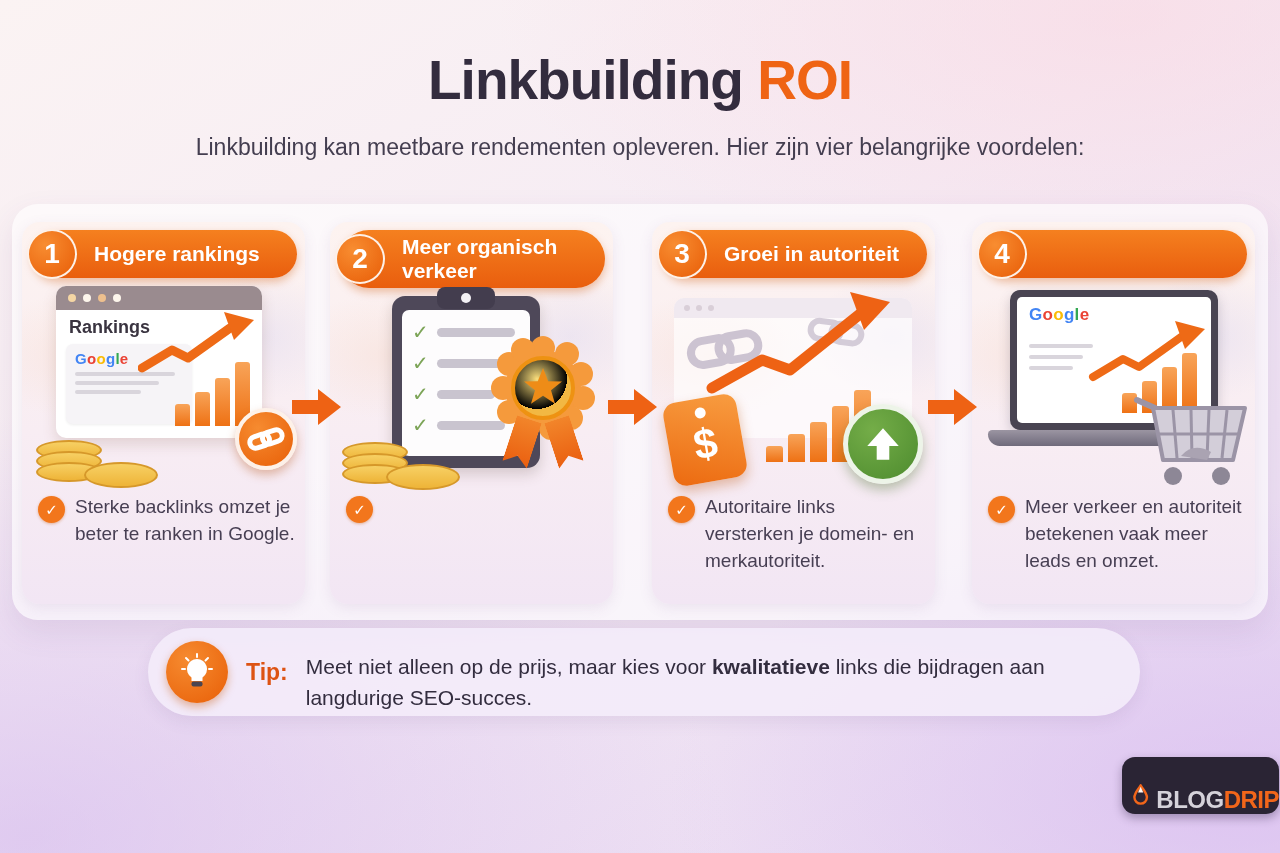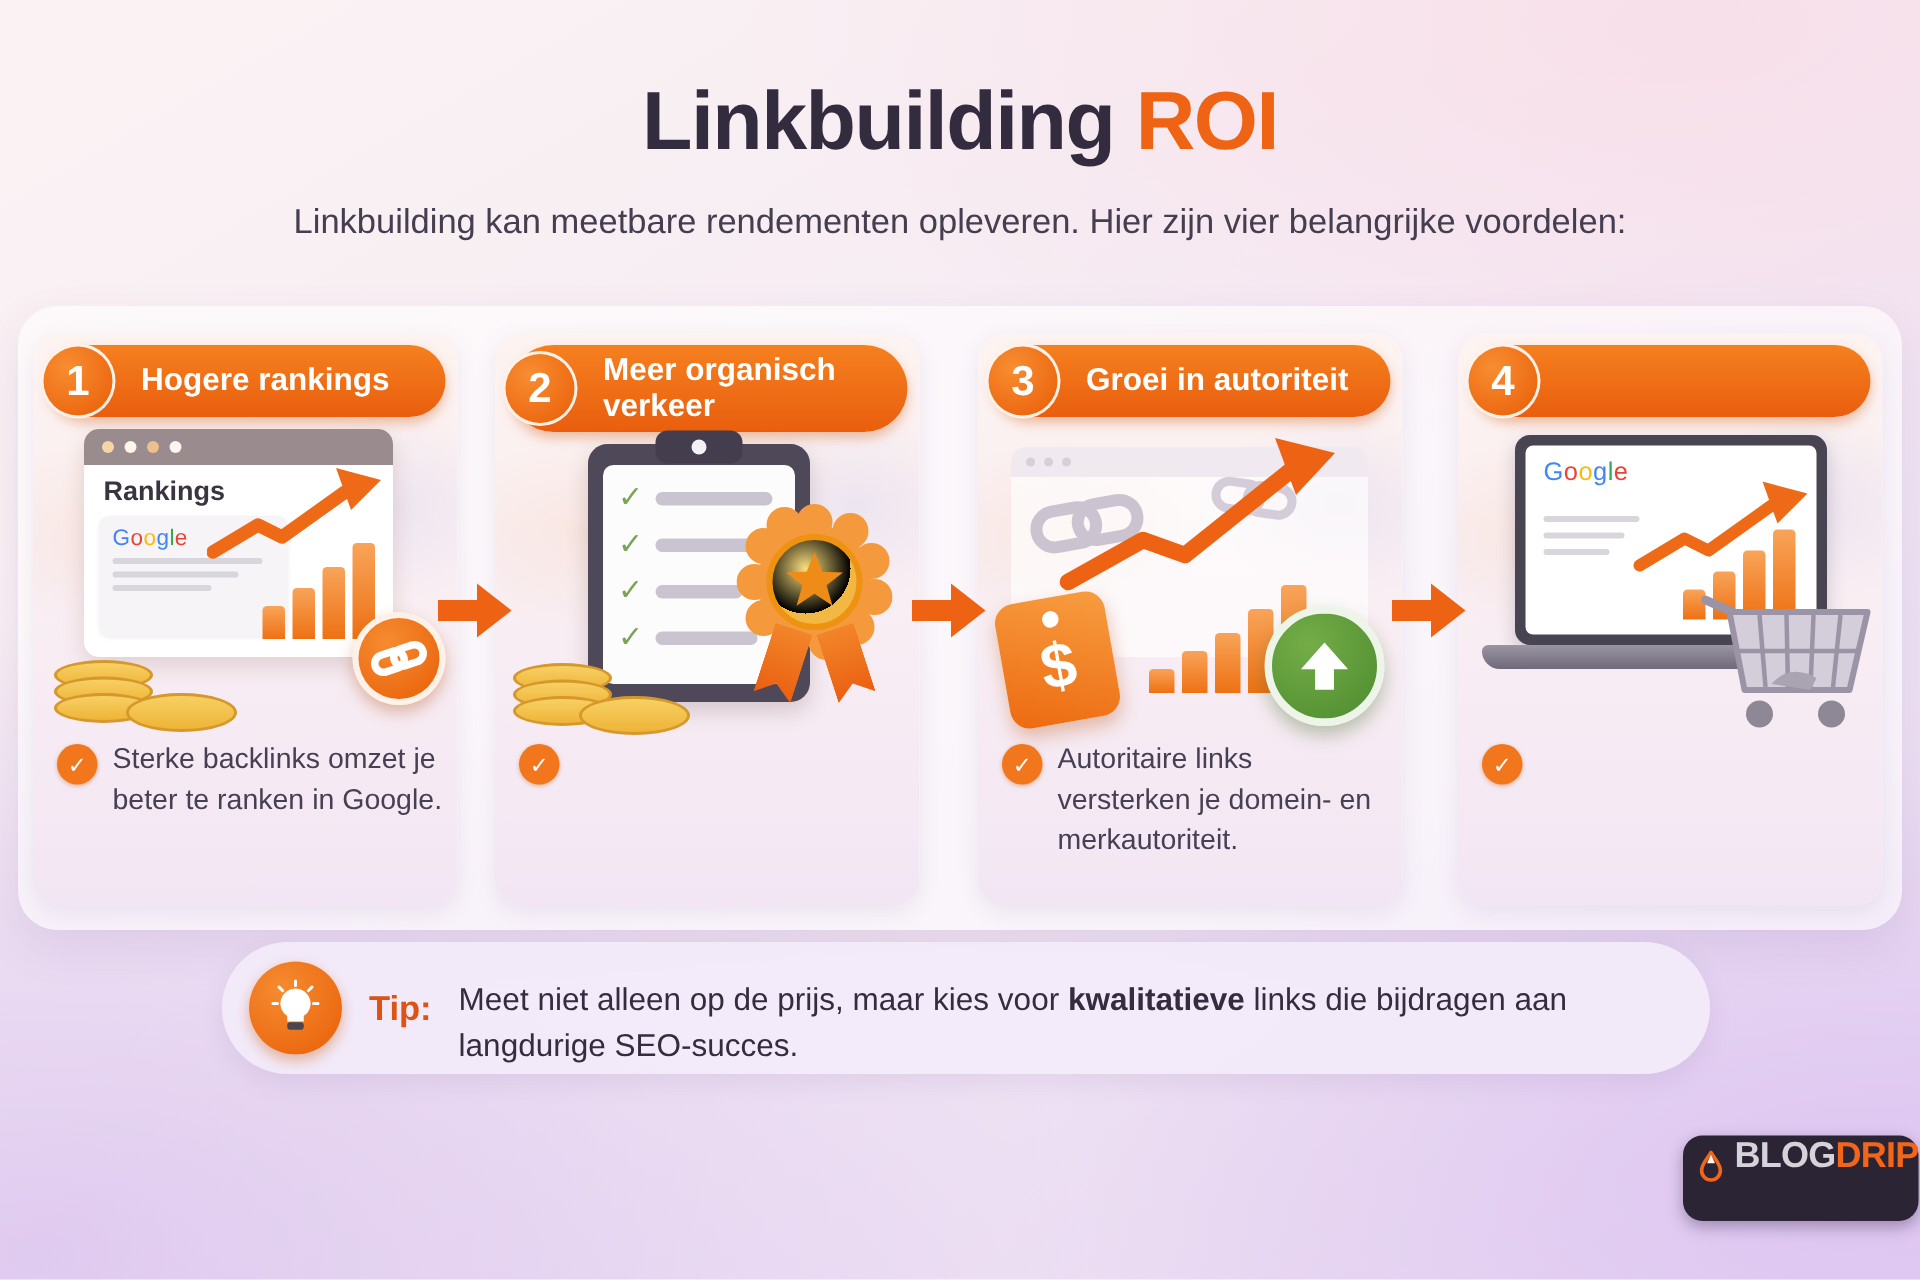--- a/index.html
+++ b/index.html
@@ -52,21 +52,21 @@
   
   .b1-win{position:absolute;left:24px;top:2px;width:206px;height:152px;background:#fff;
     border-radius:10px;box-shadow:0 6px 14px rgba(120,80,60,.18);}
   .b1-top{height:24px;border-radius:10px 10px 0 0;background:#9a8b8f;display:flex;
     align-items:center;gap:7px;padding-left:12px;}
   .dot{width:8px;height:8px;border-radius:50%;}
   .d1{background:#f5d6a4;} .d2{background:#fdf6ec;} .d3{background:#eec08e;} .d4{background:#fdf6ec;}
   .b1-label{margin:7px 0 0 13px;font-size:18px;font-weight:700;color:#3a3440;}
   .b1-inner{position:absolute;left:10px;top:58px;width:126px;height:80px;background:#f6f4f7;
     border-radius:7px;box-shadow:0 1px 3px rgba(0,0,0,.07);}
-  .google{font-size:15px;font-weight:400;margin:6px 0 3px 9px;letter-spacing:.3px;}
+  .google{font-size:15px;font-weight:700;margin:6px 0 3px 9px;letter-spacing:.3px;}
   .gl0,.gl3{color:#4285F4;} .gl1,.gl5{color:#EA4335;} .gl2{color:#FBBC05;} .gl4{color:#34A853;}
   .gline{height:4px;border-radius:2px;background:#d9d5dc;margin:5px 9px 0 9px;}
   .gl-w1{width:100px;} .gl-w2{width:84px;} .gl-w3{width:66px;}
   .bars{position:absolute;display:flex;align-items:flex-end;gap:5px;}
   .bars div{width:15px;border-radius:3px 3px 0 0;background:linear-gradient(180deg,#f8a459,#ee7114);}
   .b1-bars{right:12px;bottom:12px;}
   .b1-bars .h1{height:22px;} .b1-bars .h2{height:34px;} .b1-bars .h3{height:48px;} .b1-bars .h4{height:64px;}
   .b1-arrow{position:absolute;right:6px;top:22px;}
   .coin{height:20px;background:linear-gradient(180deg,#f7d064,#eeb438);border:2px solid #d6982a;
     border-radius:50%;box-sizing:border-box;}
@@ -140,21 +140,21 @@
     display:flex;align-items:center;padding:0 30px 0 18px;box-sizing:border-box;gap:18px;}
   .bulb-badge{width:62px;height:62px;border-radius:50%;flex-shrink:0;
     background:radial-gradient(circle at 35% 30%,#f68b30,#e85f07);
     display:flex;align-items:center;justify-content:center;
     box-shadow:0 4px 9px rgba(200,90,15,.4);}
   .tip-label{color:#dd5313;font-weight:800;font-size:23px;flex-shrink:0;}
   .tip-paragraph{font-size:21px;color:#332d3f;line-height:1.5;max-width:850px;margin-top:20px;}
   .tip-paragraph b{font-weight:700;}
   
   .logobox{left:1122px;top:757px;width:157px;height:57px;border-radius:13px;background:#2a2434;
-    display:flex;align-items:flex-start;gap:7px;padding-left:10px;box-sizing:border-box;
+    display:flex;align-items:flex-end;gap:7px;padding-left:10px;box-sizing:border-box;
     box-shadow:0 4px 10px rgba(40,25,60,.35);}
   .logotext{font-size:24px;font-weight:800;letter-spacing:-.5px;}
   .logotext .p1{color:#d5d2da;} .logotext .p2{color:#f2661a;}
 </style>
 </head>
 <body>
 
 <div class="abs title">
   <span>Linkbuilding</span>
   <span class="roi">ROI</span>
@@ -371,20 +371,21 @@
           <line x1="98" y1="28" x2="93" y2="76"></line>
         <line x1="28" y1="52" x2="111" y2="52"></line>
       </g>
       <path d="M52 74 q12 -14 30 -4 l-4 8 z" fill="#aaa3b2"></path>
       <circle cx="44" cy="94" r="9" fill="#8d8796"></circle>
       <circle cx="92" cy="94" r="9" fill="#8d8796"></circle>
     </svg>
   </div>
   <div class="card-text">
     <div class="check">✓</div>
+    <div class="ctext">Meer verkeer en autoriteit betekenen vaak meer leads en omzet.</div>
   </div>
 </div>
 
 <svg class="abs flow-arrow fa1" viewBox="0 0 50 38">
   <polygon points="0,12 26,12 26,1 49,19 26,37 26,26 0,26" fill="#ee6214"></polygon>
 </svg>
 <svg class="abs flow-arrow fa2" viewBox="0 0 50 38">
   <polygon points="0,12 26,12 26,1 49,19 26,37 26,26 0,26" fill="#ee6214"></polygon>
 </svg>
 <svg class="abs flow-arrow fa3" viewBox="0 0 50 38">

